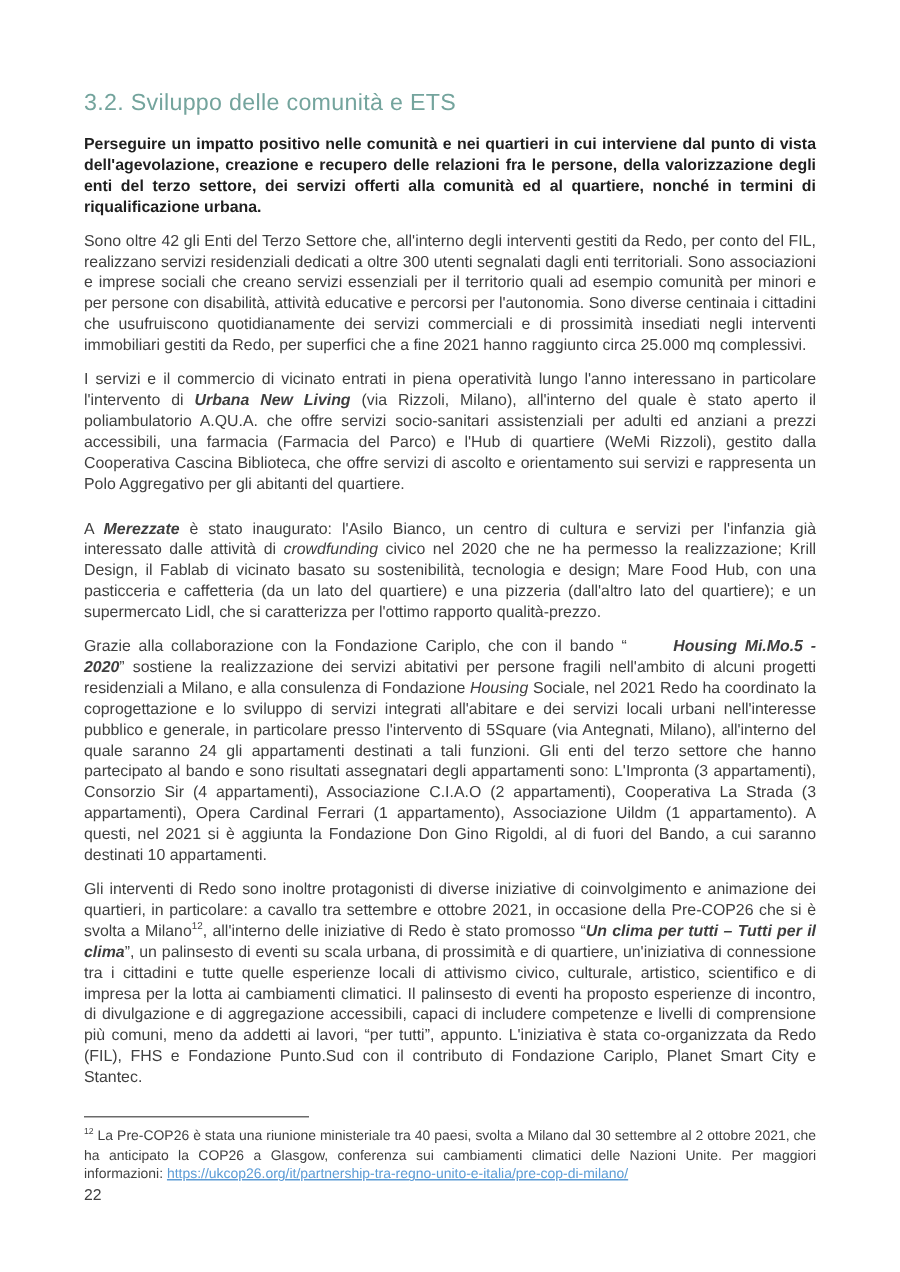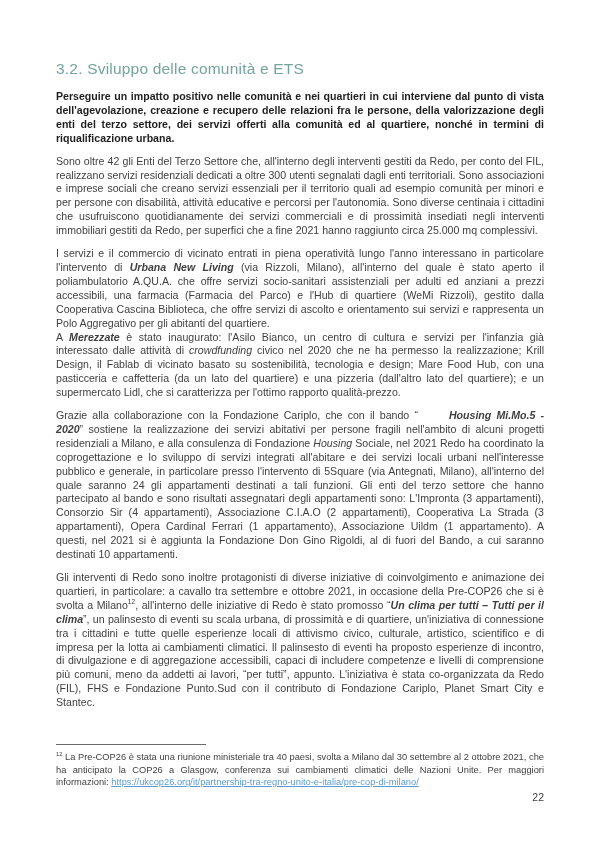--- a/index.html
+++ b/index.html
@@ -25,21 +25,21 @@
     font-size: 10.6px;
     line-height: 13.9px;
     color: var(--body-color, #3f3f3f);
     text-align: justify;
   }
   .para.intro {
     font-weight: bold;
     color: var(--intro-color, #1f1f1f);
     margin-top: 0;
   }
-  .para.no-gap { margin-top: 0; }
+  .para.no-gap { margin-top: 16px; }
   .b  { font-weight: bold; font-style: italic; }
   .i  { font-style: italic; }
   .bi { font-weight: bold; font-style: italic; margin-left: 31px; }
   .sup { vertical-align: super; font-size: 0.62em; line-height: 0; }
   .footnote-block {
     position: absolute;
     left: 56px;
     right: 56px;
     top: 744px;
   }
@@ -54,21 +54,20 @@
     line-height: 12.6px;
     color: var(--body-color, #3f3f3f);
     text-align: justify;
   }
   .footnote-text a.link {
     color: var(--link-color, #5b9bd5);
     text-decoration: underline;
     word-break: break-all;
   }
   .page-number {
-    text-align: right;
     font-size: 10.5px;
     color: var(--body-color, #3f3f3f);
     margin-top: 2px;
   }
 </style>
 </head>
 <body>
 
 <div class="page">
   <h2 class="section-heading">3.2. Sviluppo delle comunità e ETS</h2>

